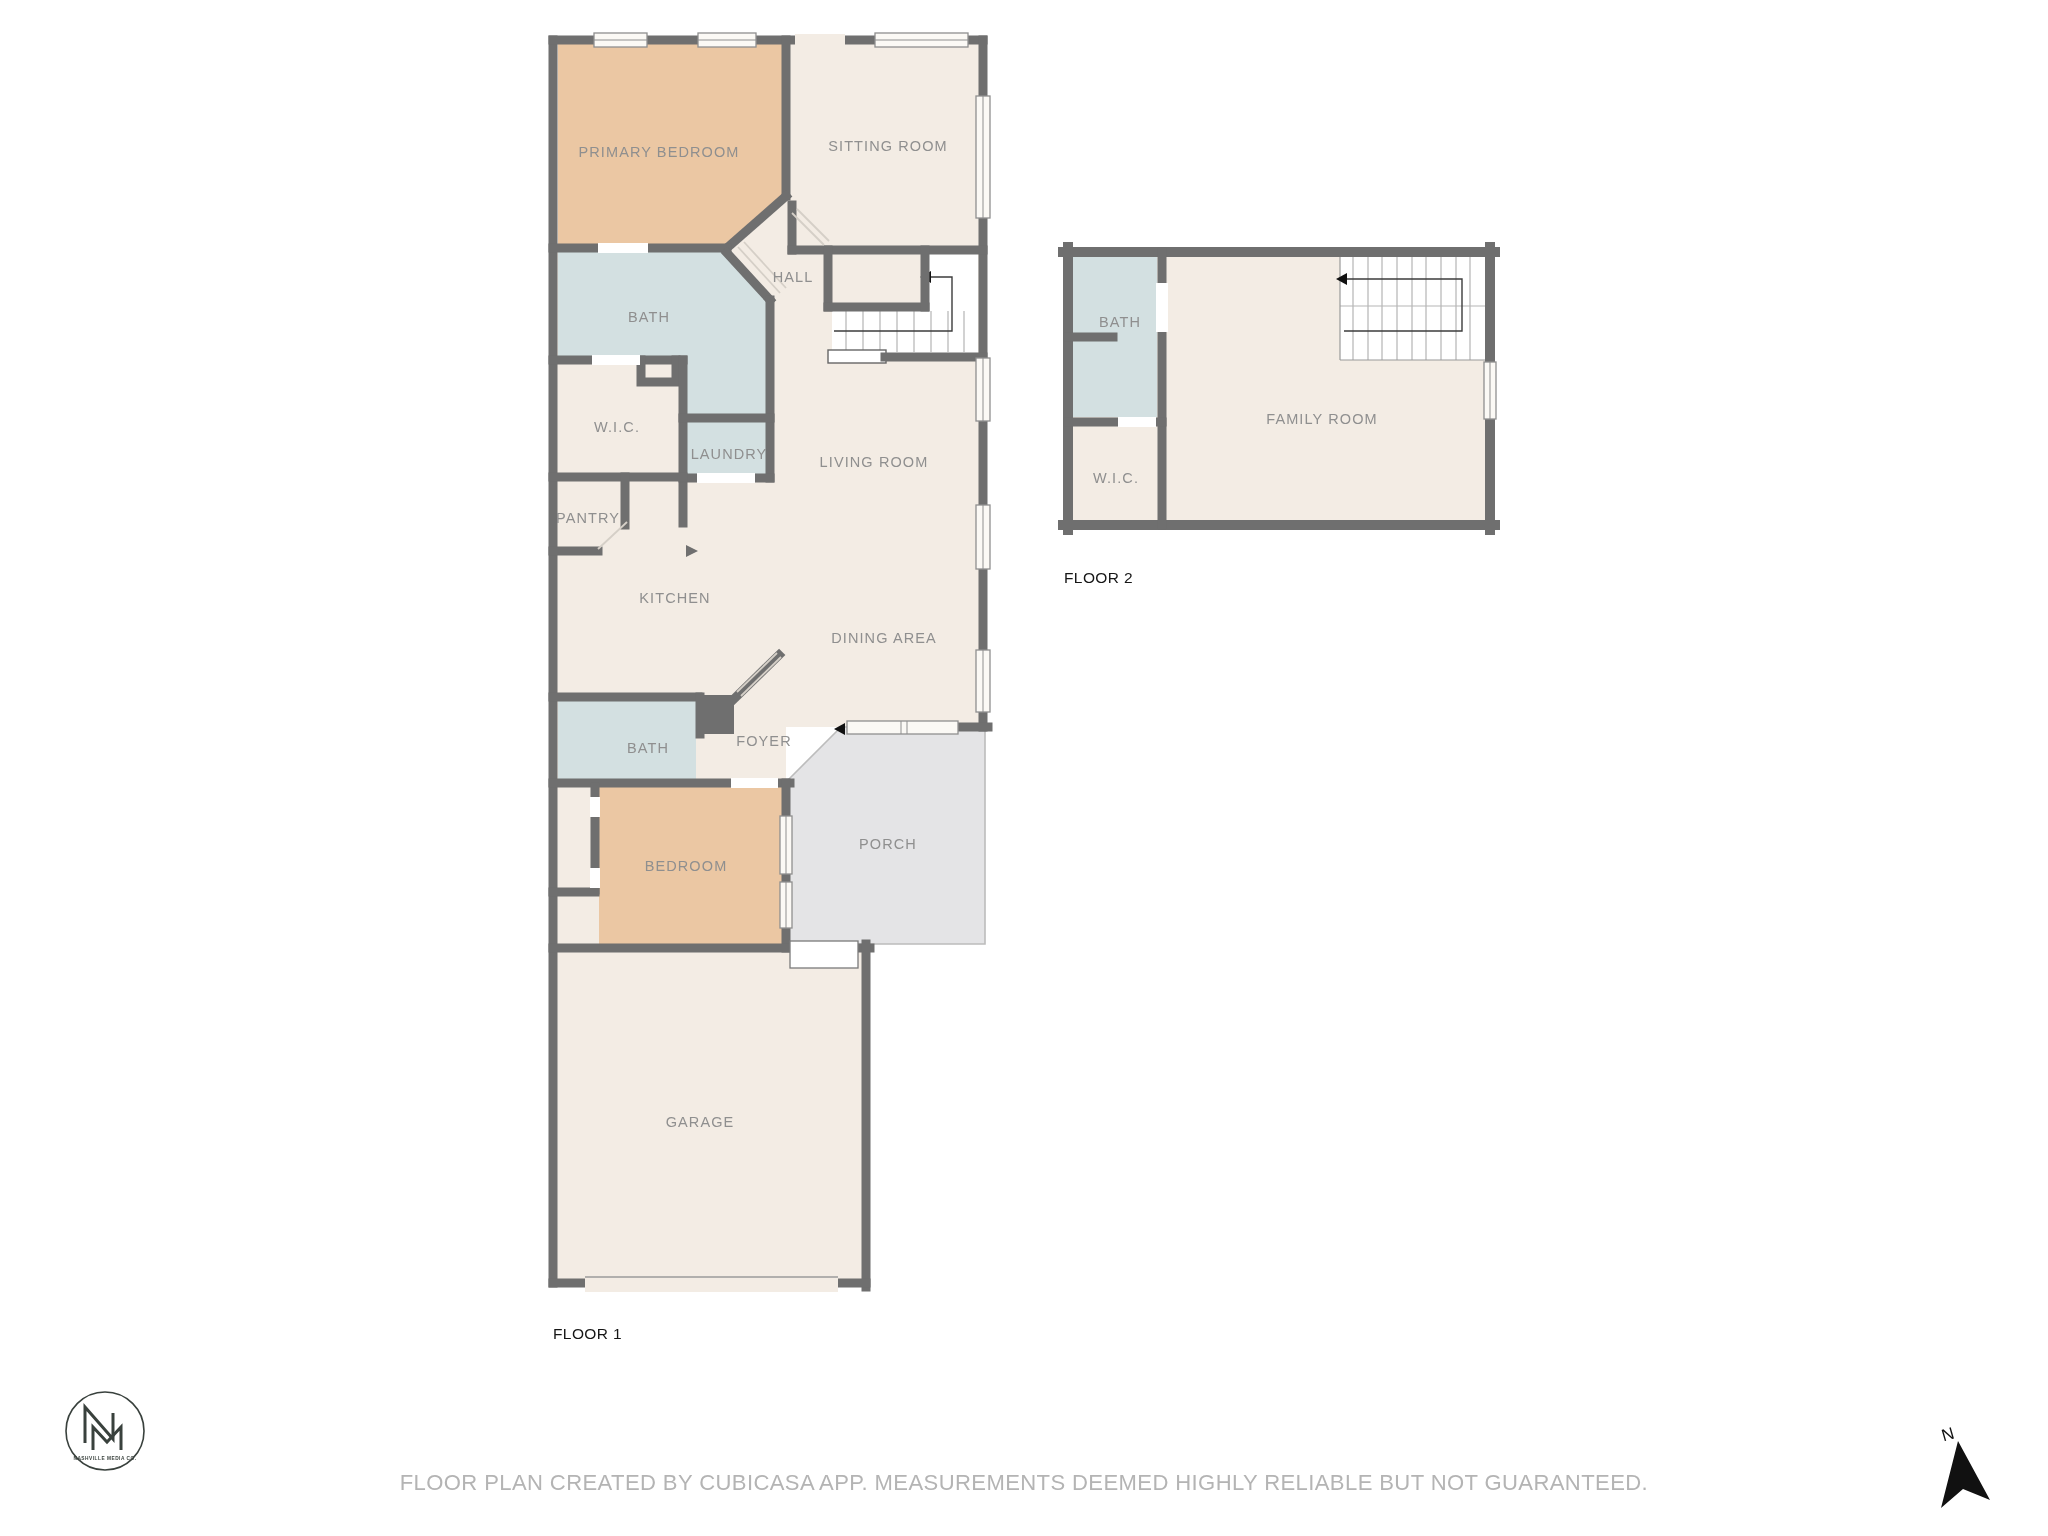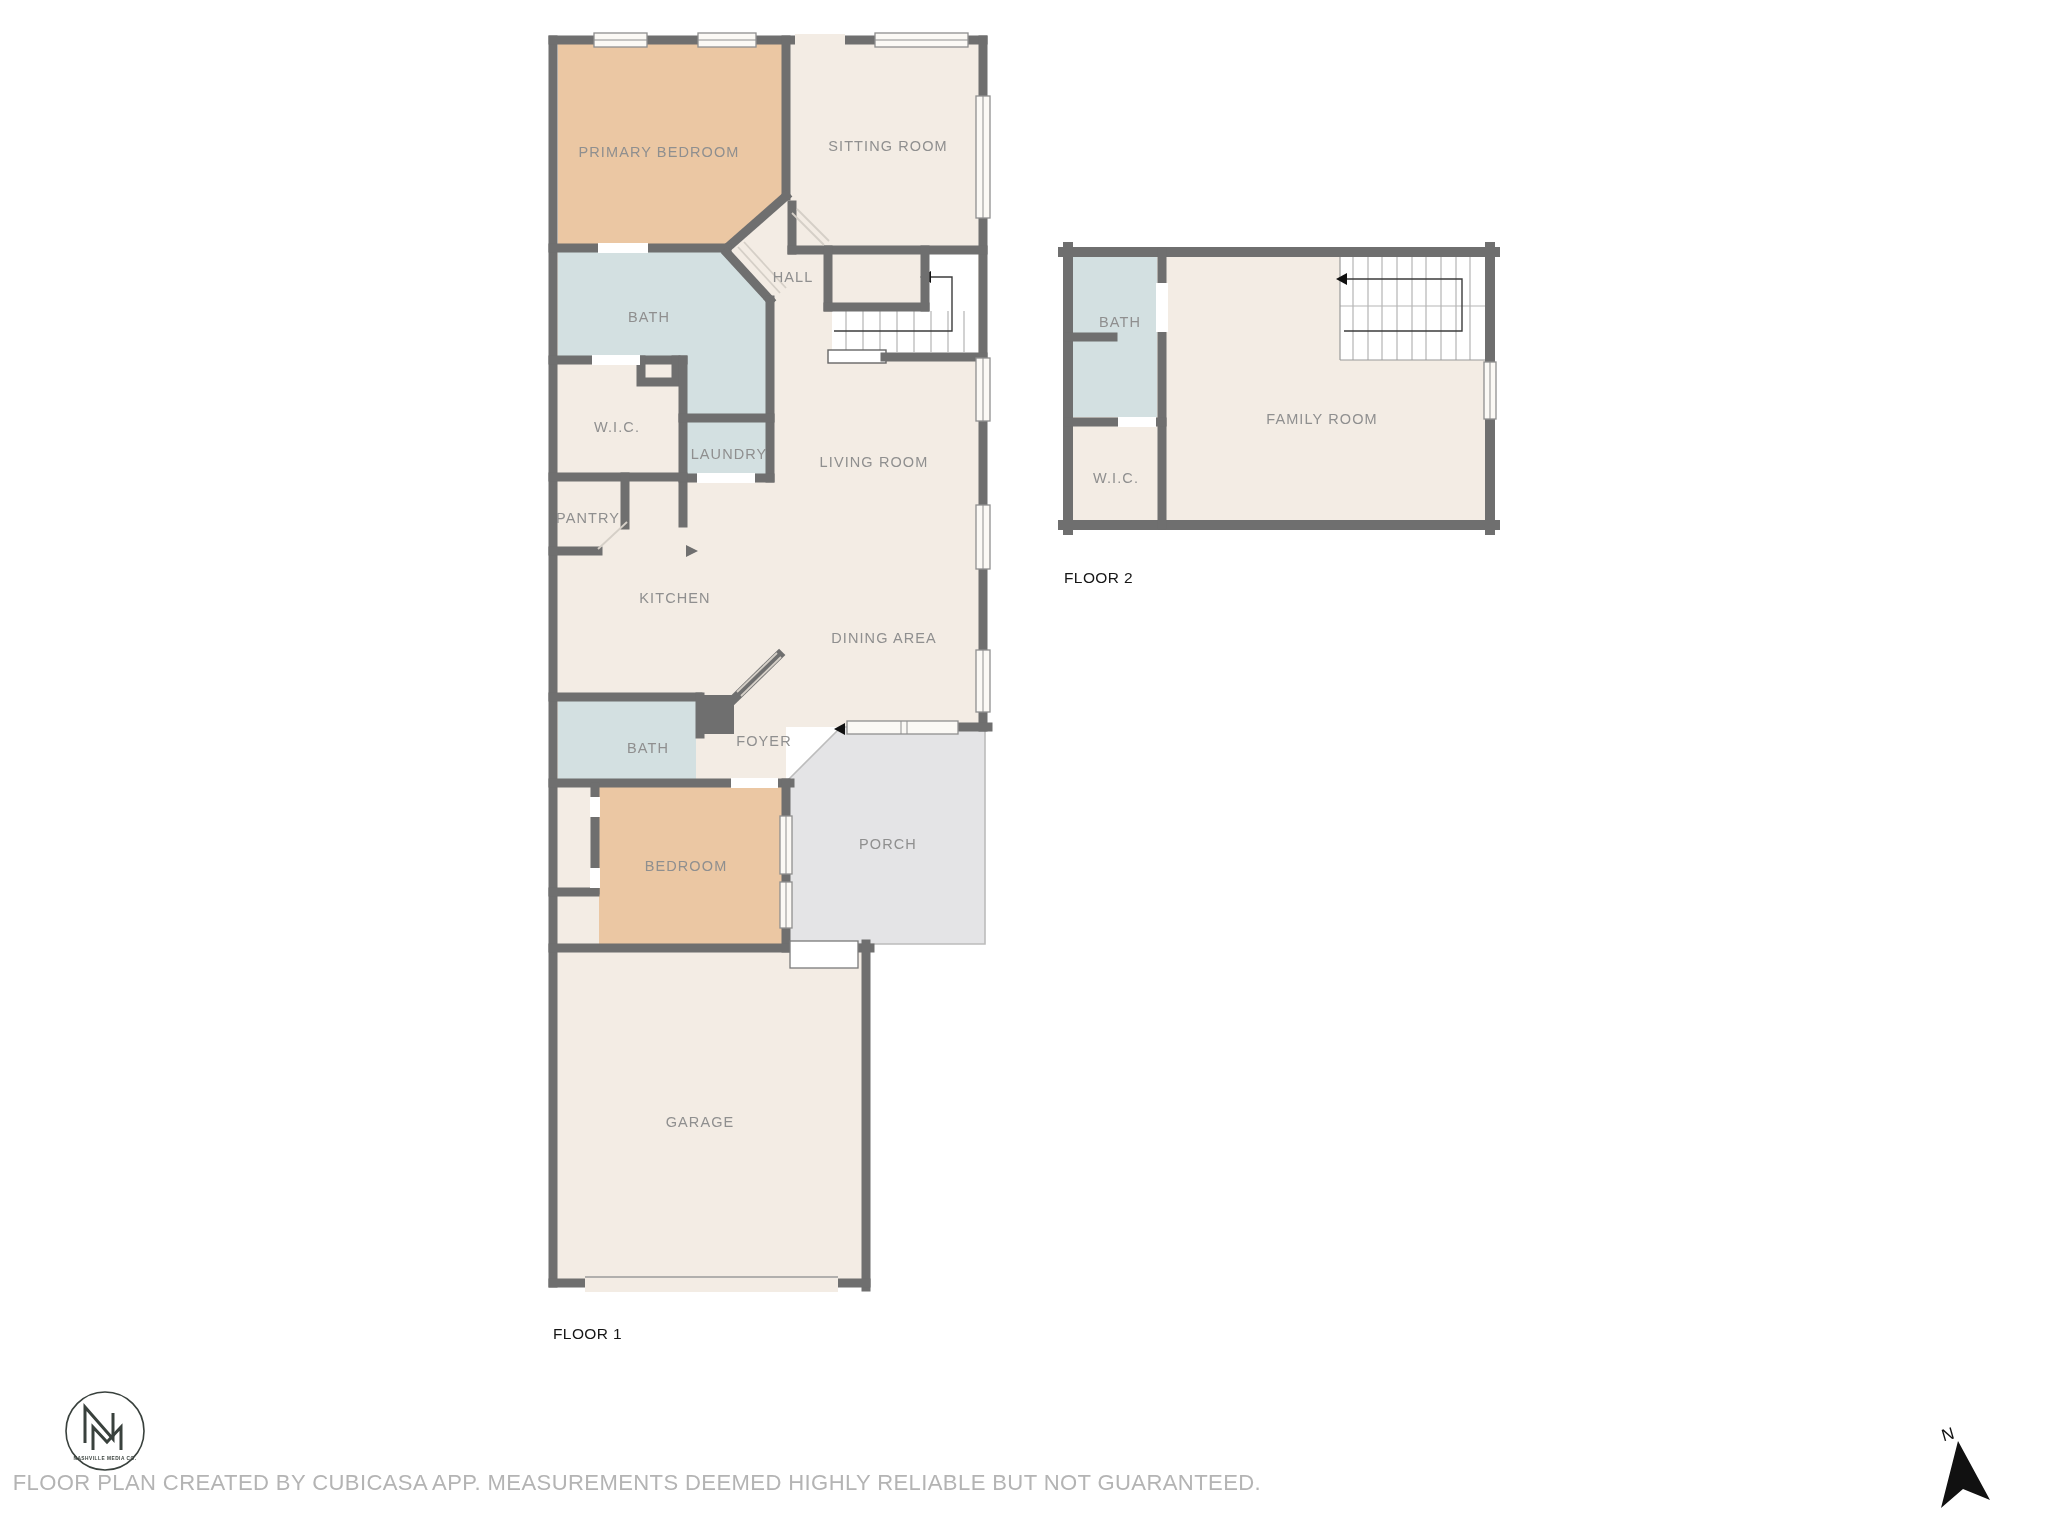--- a/index.html
+++ b/index.html
@@ -27,21 +27,21 @@
   .stairedge{stroke:#9a9a9a;stroke-width:1.2;fill:none;}
   .walk{stroke:#3c3c3c;stroke-width:1.4;fill:none;}
   .blackfill{fill:#111111;}
   
   .rlabel{fill:var(--label_text);font-size:14.5px;letter-spacing:1.1px;text-anchor:middle;}
   .flabel{fill:#161616;font-size:15.5px;letter-spacing:.4px;}
   .logostroke{stroke:var(--logo);stroke-width:3;fill:none;stroke-linejoin:miter;}
   .logocircle{stroke:var(--logo);stroke-width:1.6;fill:none;}
   .logotext{fill:var(--logo);font-size:4.8px;font-weight:bold;letter-spacing:.5px;text-anchor:middle;}
   .ntext{fill:#111;font-size:17px;}
-  .footer{position:absolute;left:0;right:0;top:1470px;
+  .footer{position:absolute;left:0;right:0;top:1470px;text-align:center;
           color:var(--footer_text);font-size:22.5px;letter-spacing:.4px;}
   .footer span{display:inline-block;transform:scaleX(.98);}
 </style>
 </head>
 <body>
 
 <div class="canvas">
 
 <svg width="2048" height="1536" viewBox="0 0 2048 1536">
 

